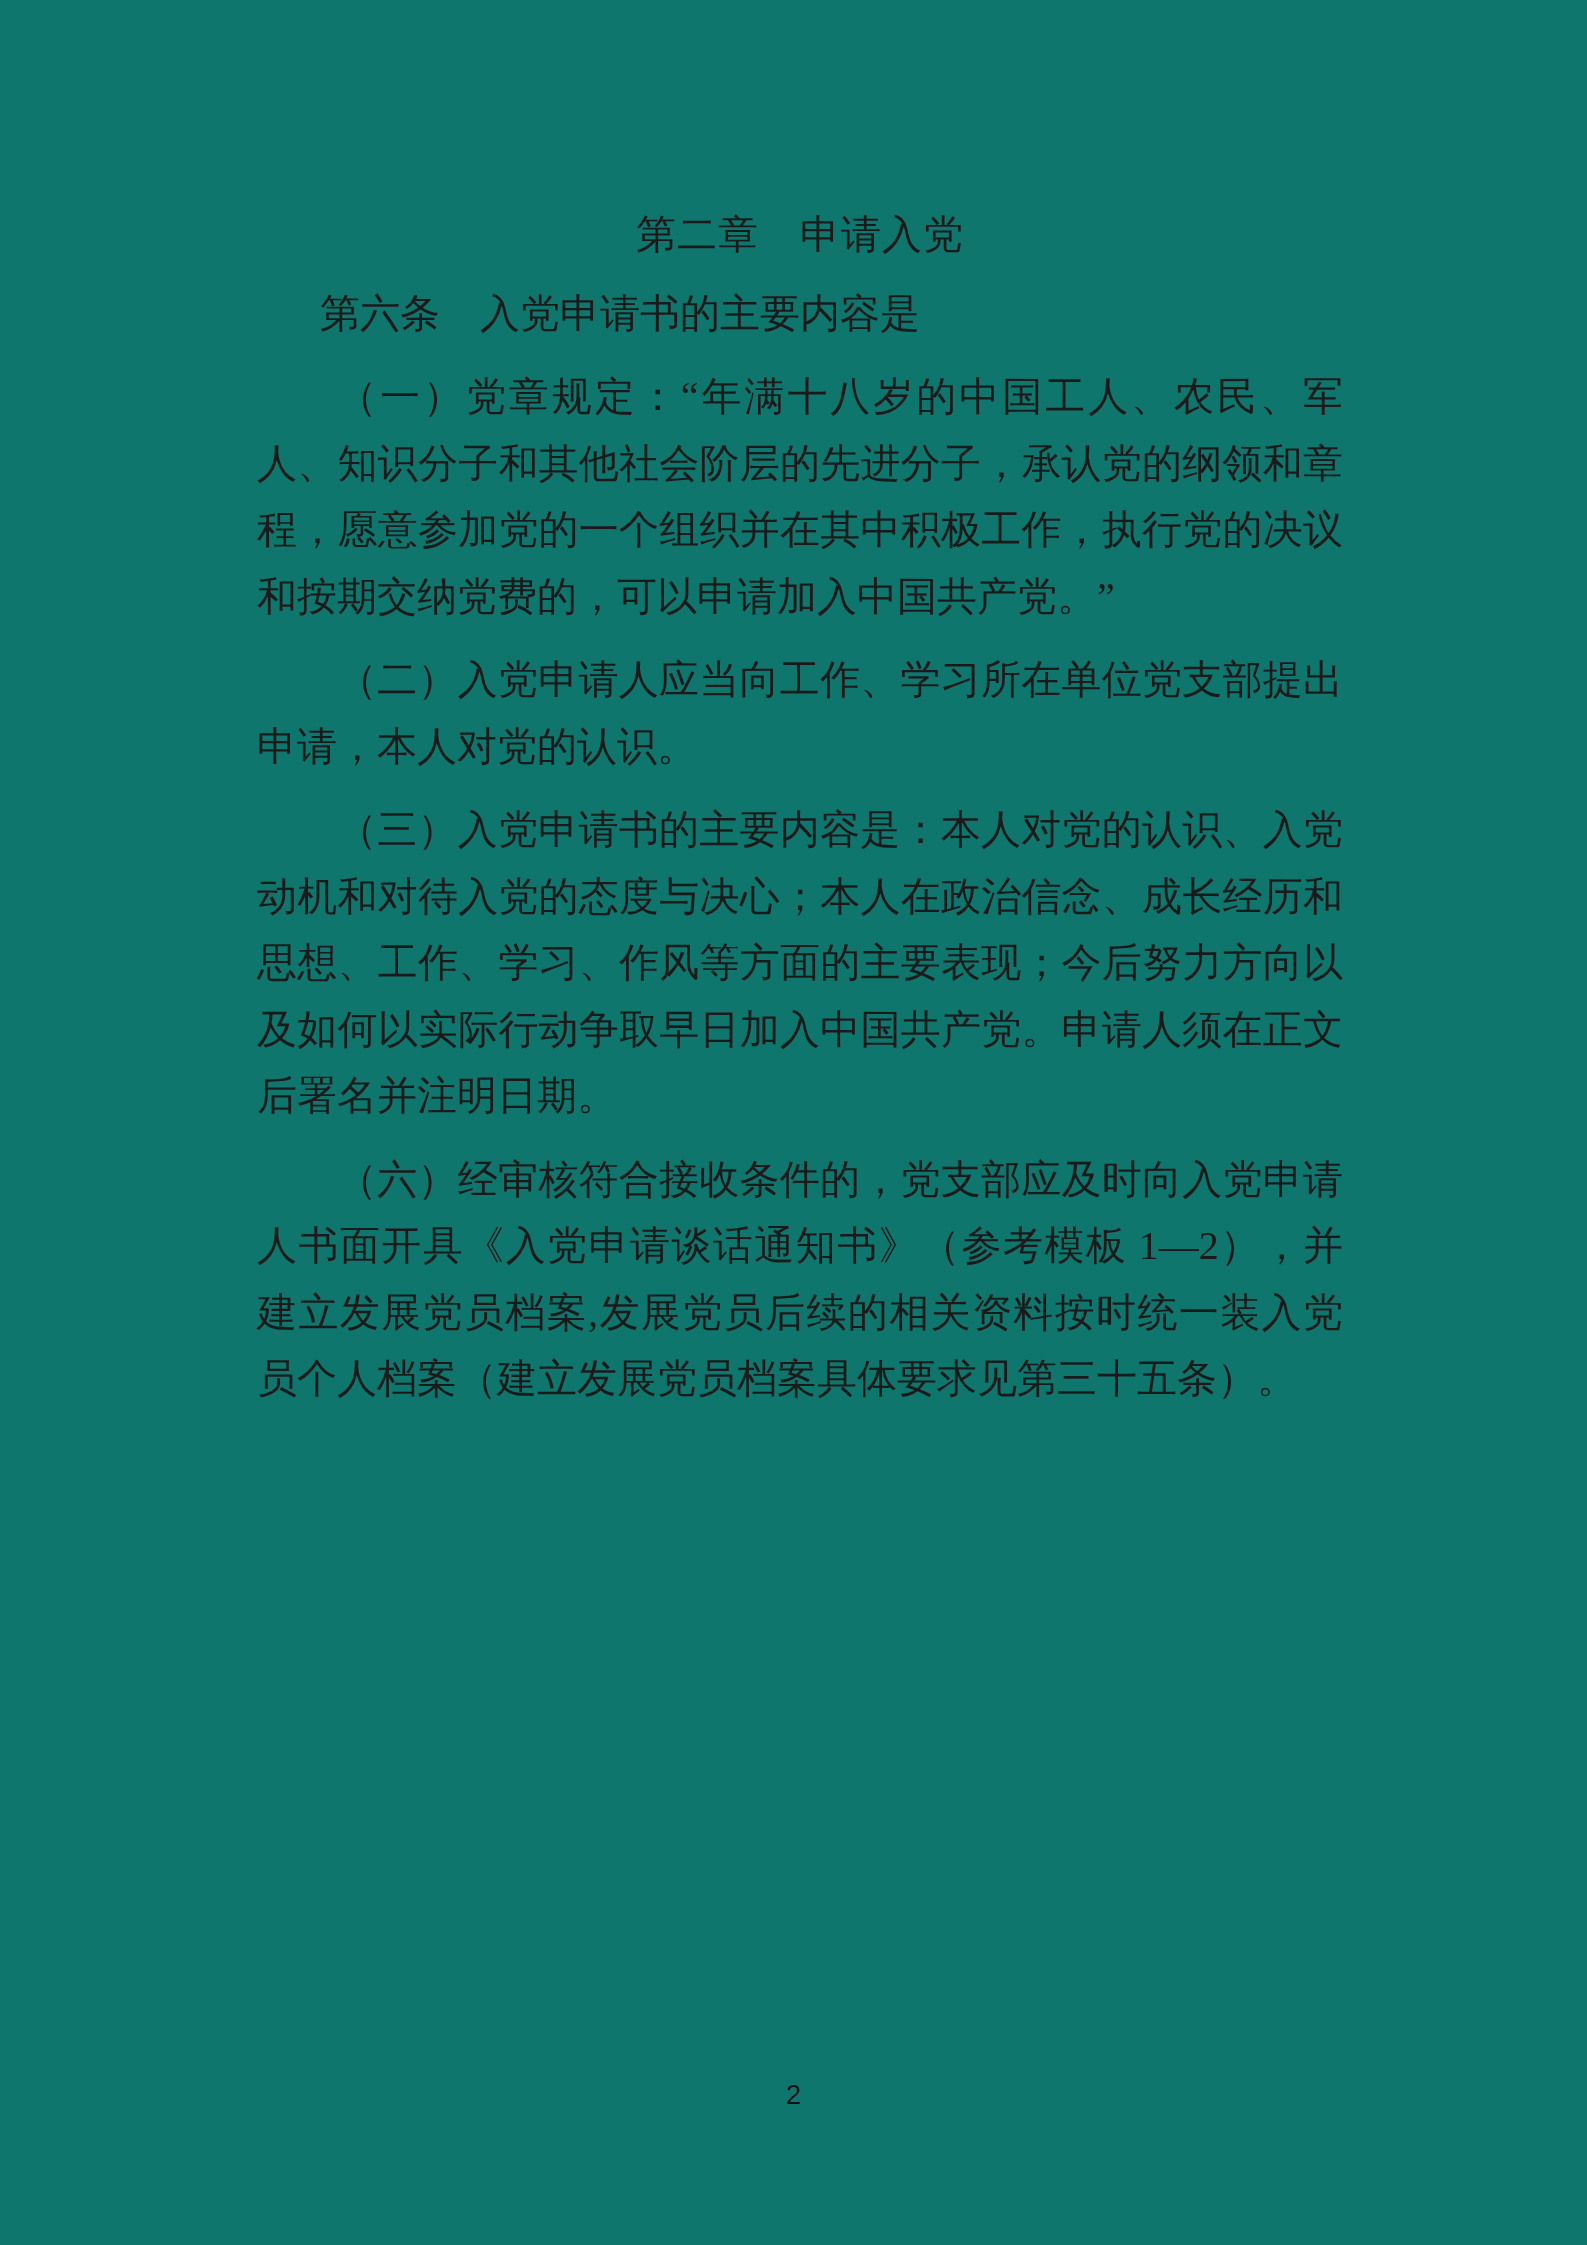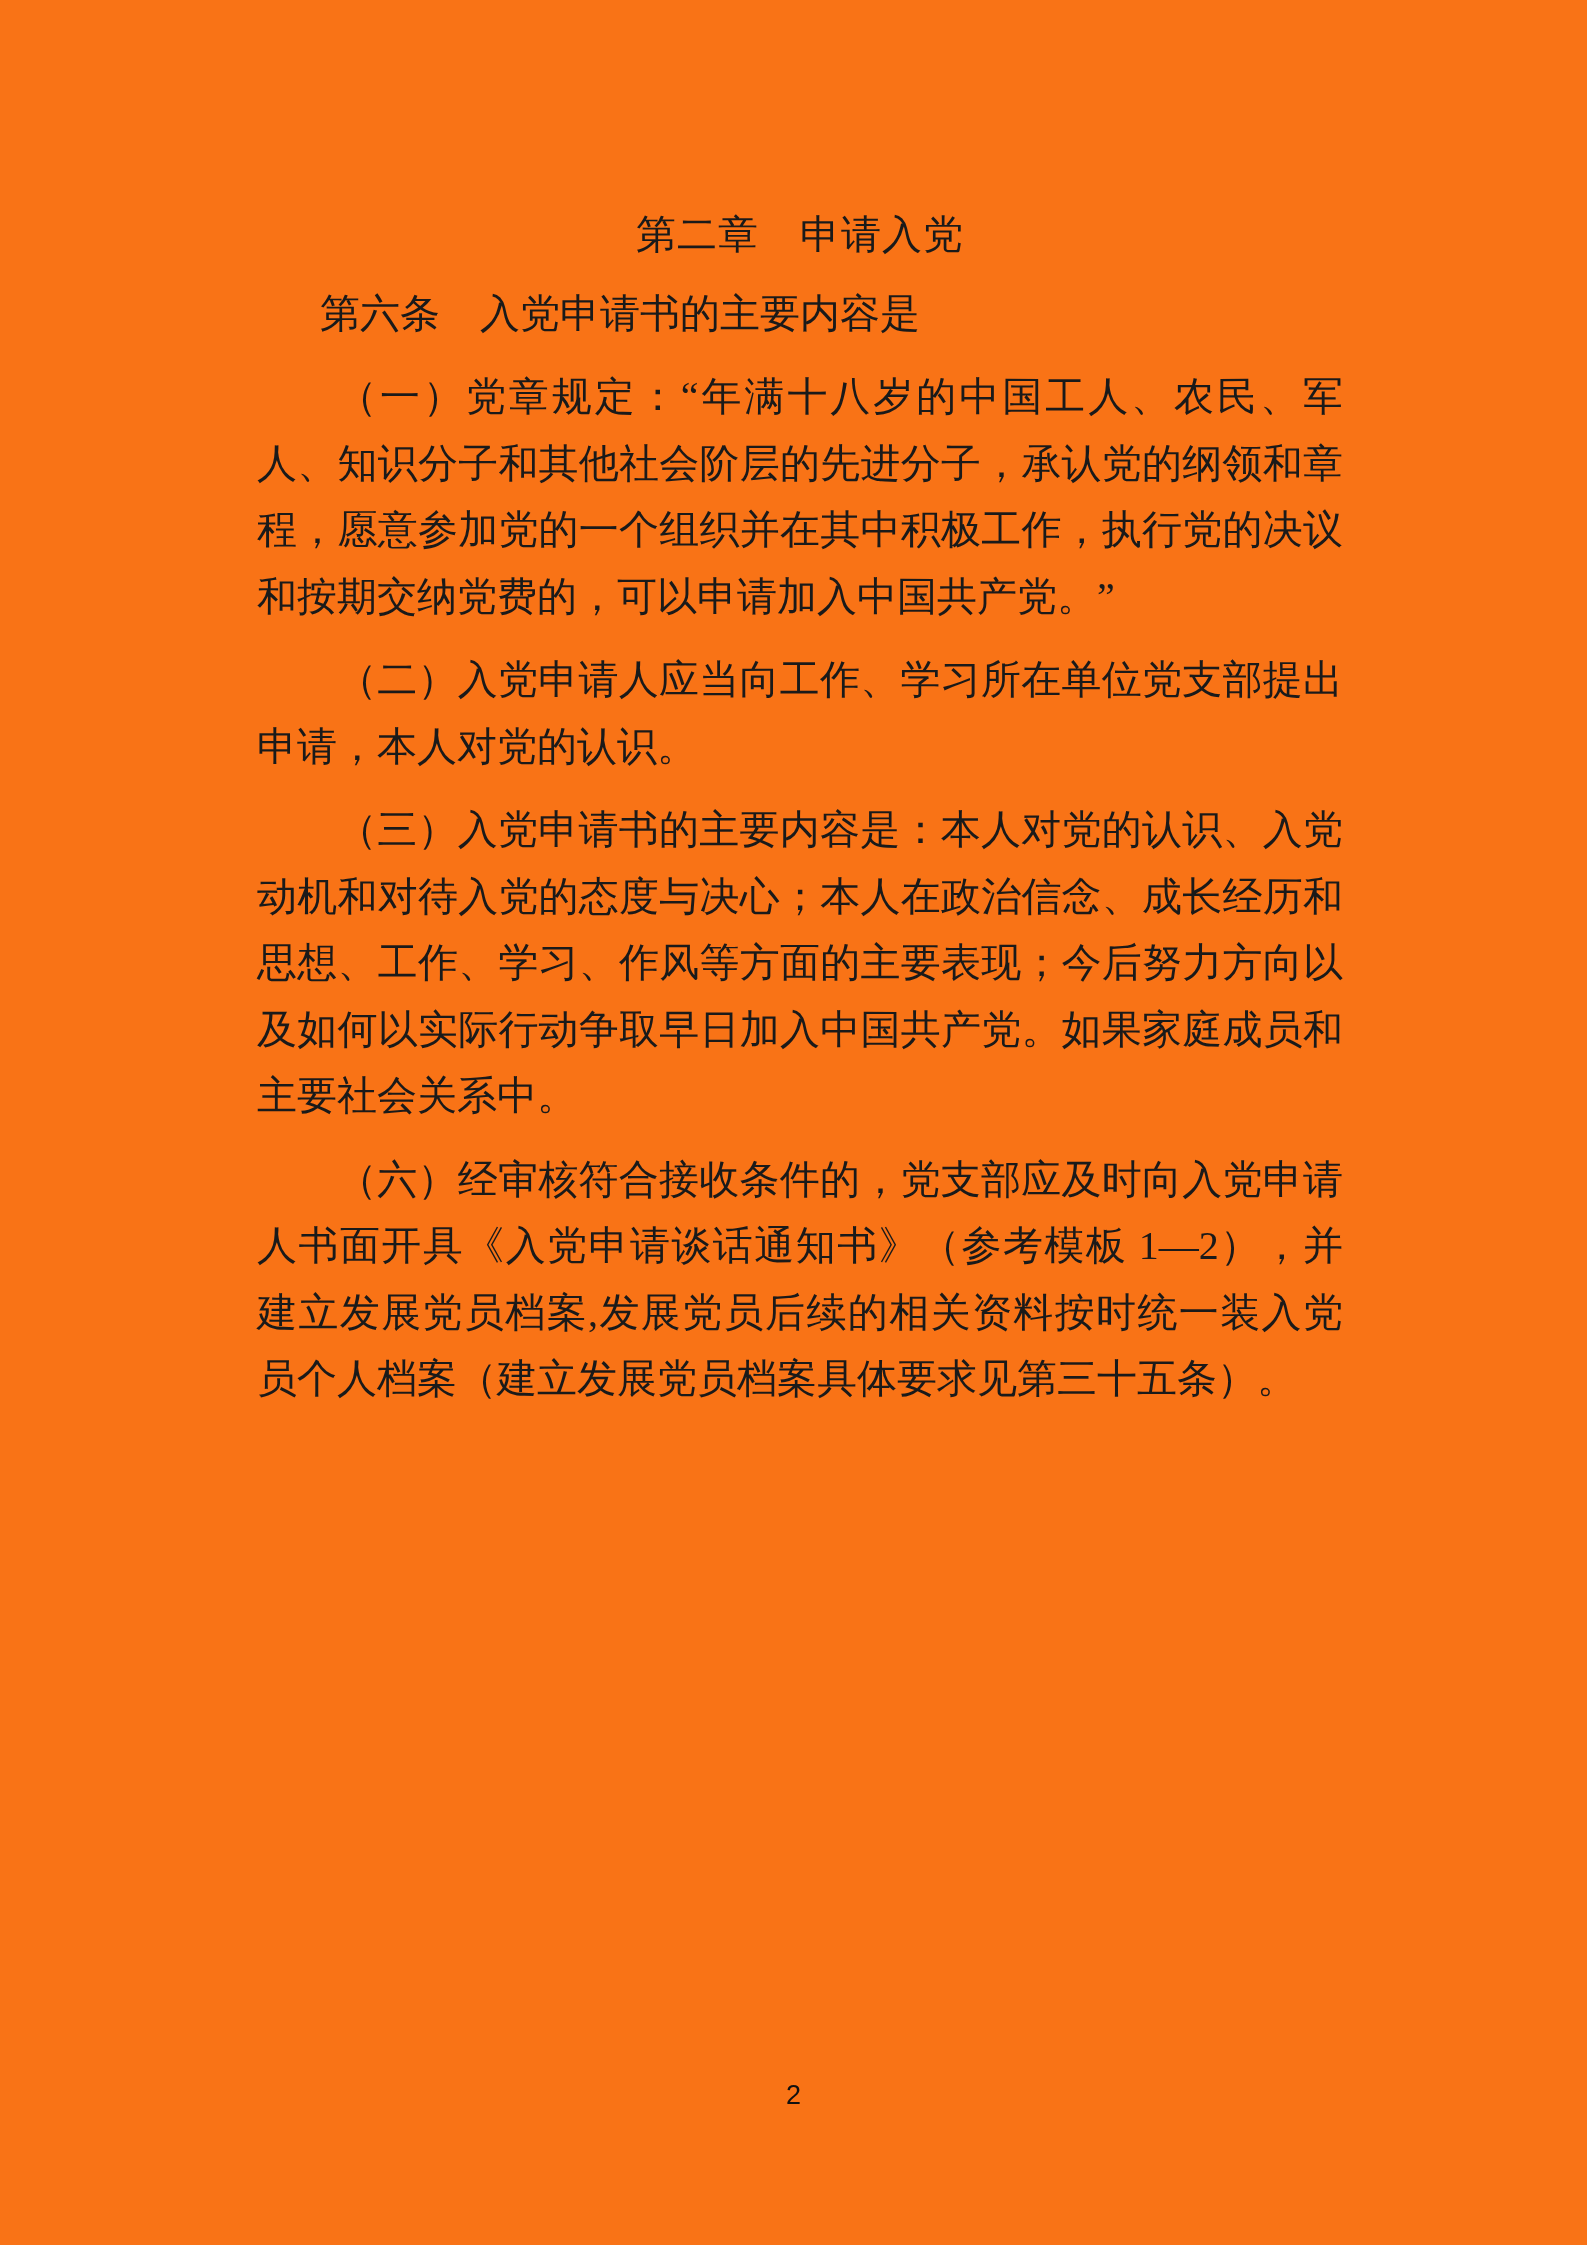--- a/index.html
+++ b/index.html
@@ -4,21 +4,21 @@
 <style>
   html, body {
     margin: 0;
     padding: 0;
     background: #ffffff;
   }
   .page {
     position: relative;
     width: 1587px;
     height: 2245px;
-    background: #f97316;
+    background: #0f766e;
     overflow: hidden;
     font-family: "Liberation Serif", "DejaVu Serif", serif;
     color: #1a1a1a;
   }
   .content {
     position: absolute;
     left: 240px;
     top: 202px;
     width: 1120px;
     font-size: 40px;
@@ -54,17 +54,17 @@
 </style>
 </head>
 <body>
 
 <div class="page">
   <div class="content">
     <h1 class="chapter-title">第二章　申请入党</h1>
     <p class="section-heading">第六条　入党申请书的主要内容是</p>
     <p class="body-para">（一）党章规定：“年满十八岁的中国工人、农民、军人、知识分子和其他社会阶层的先进分子，承认党的纲领和章程，愿意参加党的一个组织并在其中积极工作，执行党的决议和按期交纳党费的，可以申请加入中国共产党。”</p>
     <p class="body-para">（二）入党申请人应当向工作、学习所在单位党支部提出申请，本人对党的认识。</p>
-    <p class="body-para">（三）入党申请书的主要内容是：本人对党的认识、入党动机和对待入党的态度与决心；本人在政治信念、成长经历和思想、工作、学习、作风等方面的主要表现；今后努力方向以及如何以实际行动争取早日加入中国共产党。如果家庭成员和主要社会关系中。</p>
+    <p class="body-para">（三）入党申请书的主要内容是：本人对党的认识、入党动机和对待入党的态度与决心；本人在政治信念、成长经历和思想、工作、学习、作风等方面的主要表现；今后努力方向以及如何以实际行动争取早日加入中国共产党。申请人须在正文后署名并注明日期。</p>
     <p class="body-para">（六）经审核符合接收条件的，党支部应及时向入党申请人书面开具《入党申请谈话通知书》（参考模板 1—2），并建立发展党员档案,发展党员后续的相关资料按时统一装入党员个人档案（建立发展党员档案具体要求见第三十五条）。</p>
   </div>
   <div class="page-footer">2</div>
 </div>
 
 </body></html>

